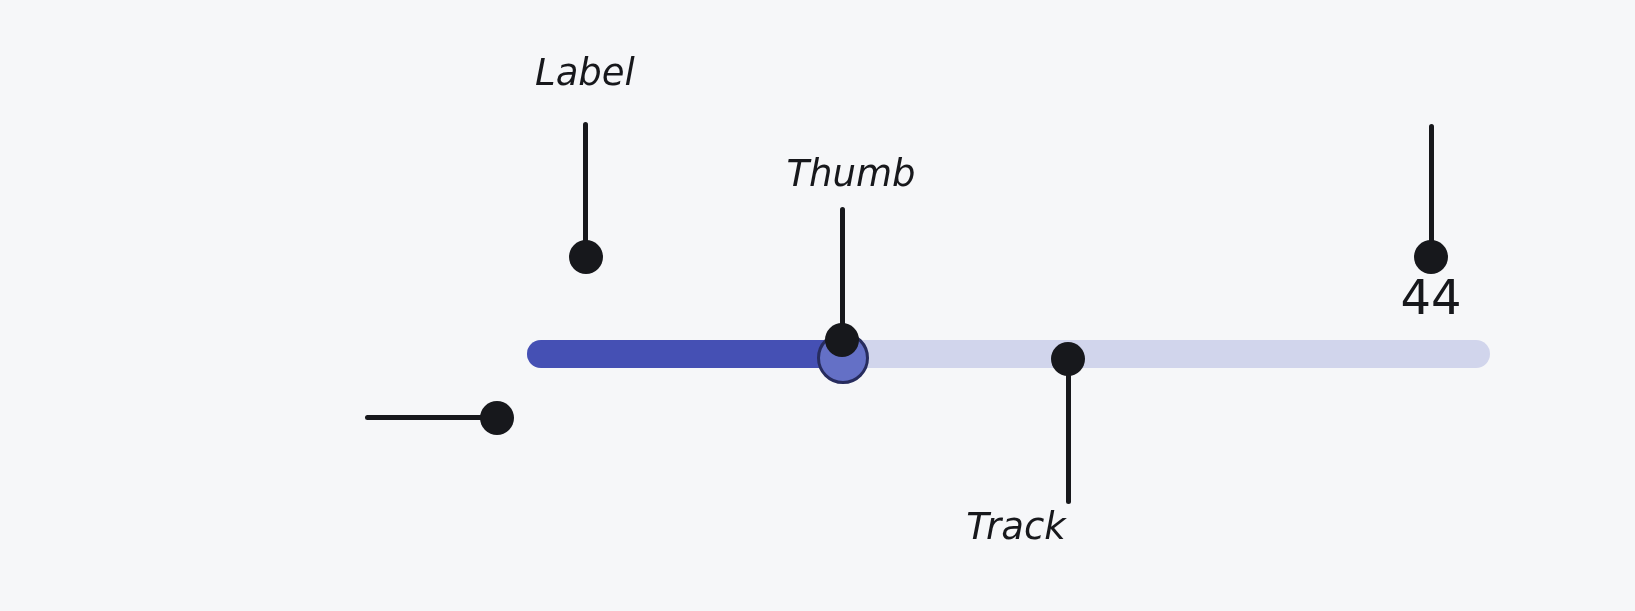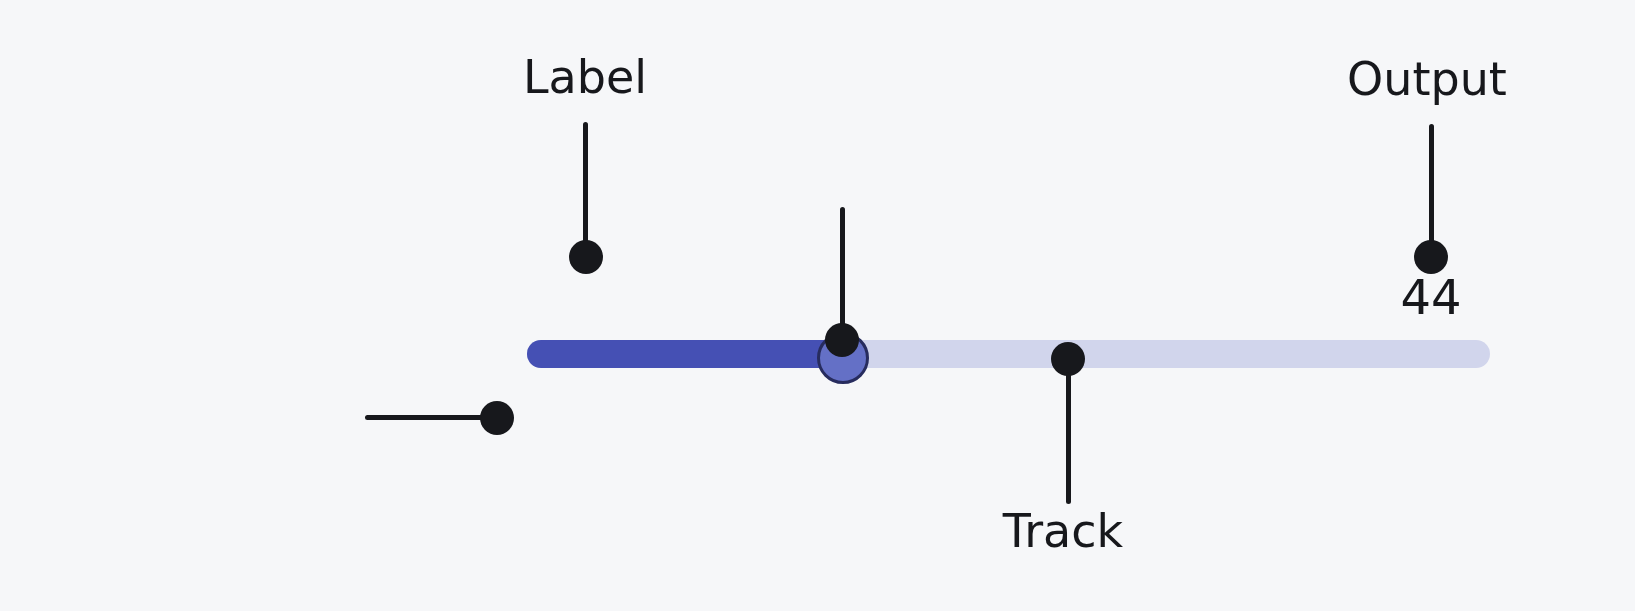--- a/index.html
+++ b/index.html
@@ -14,21 +14,21 @@
   html,body{background:#e9eaee;}
   .canvas{
     position:relative;
     width:1635px;height:611px;
     background:var(--background);
     font-family:"DejaVu Sans","Liberation Sans",sans-serif;
     color:var(--ink);
     overflow:hidden;
   }
   .txt{position:absolute;white-space:nowrap;line-height:1;color:var(--ink);}
-  .callout-text{font-size:46px;}
+  .callout-text{font-size:37px;font-style:italic;}
   .component-text{font-size:48px;}
   .center{transform:translateX(-50%);}
   .vline{position:absolute;width:5px;background:var(--ink);border-radius:2.5px;}
   .hline{position:absolute;height:5px;background:var(--ink);border-radius:2.5px;}
   .dot{position:absolute;width:34px;height:34px;border-radius:50%;background:var(--ink);}
   .track{
     position:absolute;left:527px;top:340px;
     width:963px;height:28px;border-radius:14px;
     background:var(--track-rest);
   }
@@ -46,37 +46,37 @@
 </style>
 </head>
 <body>
 
 <div class="canvas">
 
   <div class="txt callout-text center" style="left:585px;top:54px">Label</div>
   <div class="vline" style="left:583px;top:122px;height:122px"></div>
   <div class="dot" style="left:569px;top:240px"></div>
 
+  <div class="txt callout-text center" style="left:851px;top:155px">Thumb</div>
   <div class="vline" style="left:840px;top:207px;height:128px"></div>
 
-  <div class="txt callout-text center" style="left:1427px;top:56px">Output</div>
   <div class="vline" style="left:1429px;top:124px;height:120px"></div>
   <div class="dot" style="left:1414px;top:240px"></div>
 
 
   <div class="txt component-text center" style="left:1431px;top:273px">44</div>
 
   <div class="track">
     <div class="track-fill"></div>
   </div>
   <div class="thumb"></div>
 
   <div class="dot" style="left:825px;top:323px"></div>
 
   <div class="dot" style="left:1051px;top:342px"></div>
   <div class="vline" style="left:1066px;top:372px;height:132px"></div>
-  <div class="txt callout-text center" style="left:1063px;top:508px">Track</div>
+  <div class="txt callout-text center" style="left:1016px;top:508px">Track</div>
 
   <div class="hline" style="left:365px;top:415px;width:125px"></div>
   <div class="dot" style="left:480px;top:401px"></div>
 
 
 </div>
 
 </body></html>

